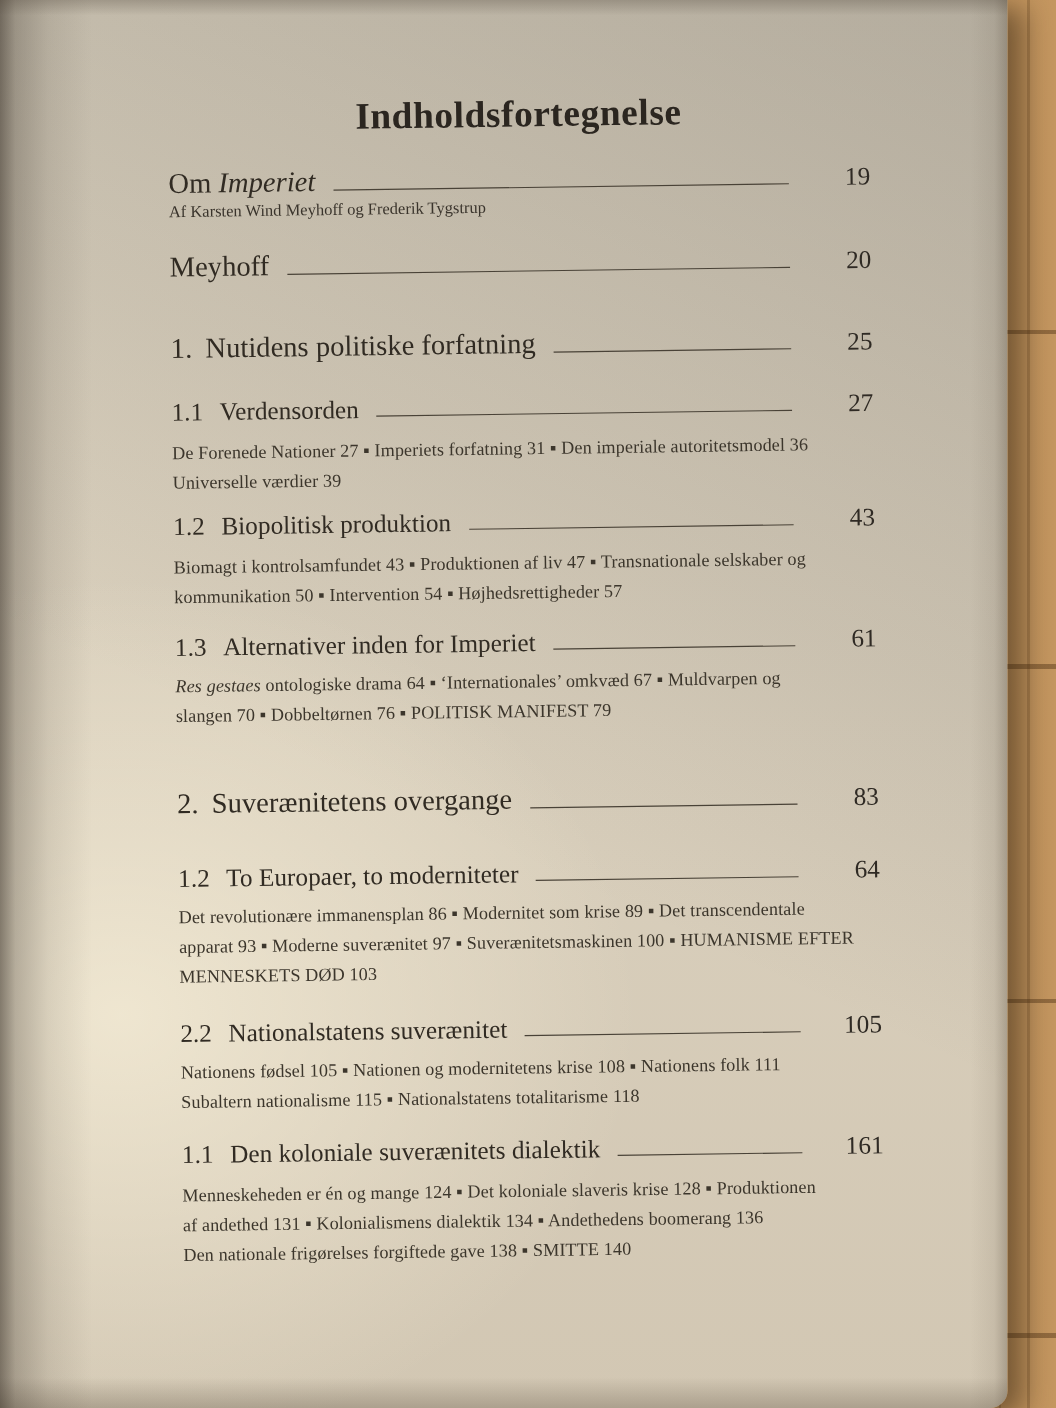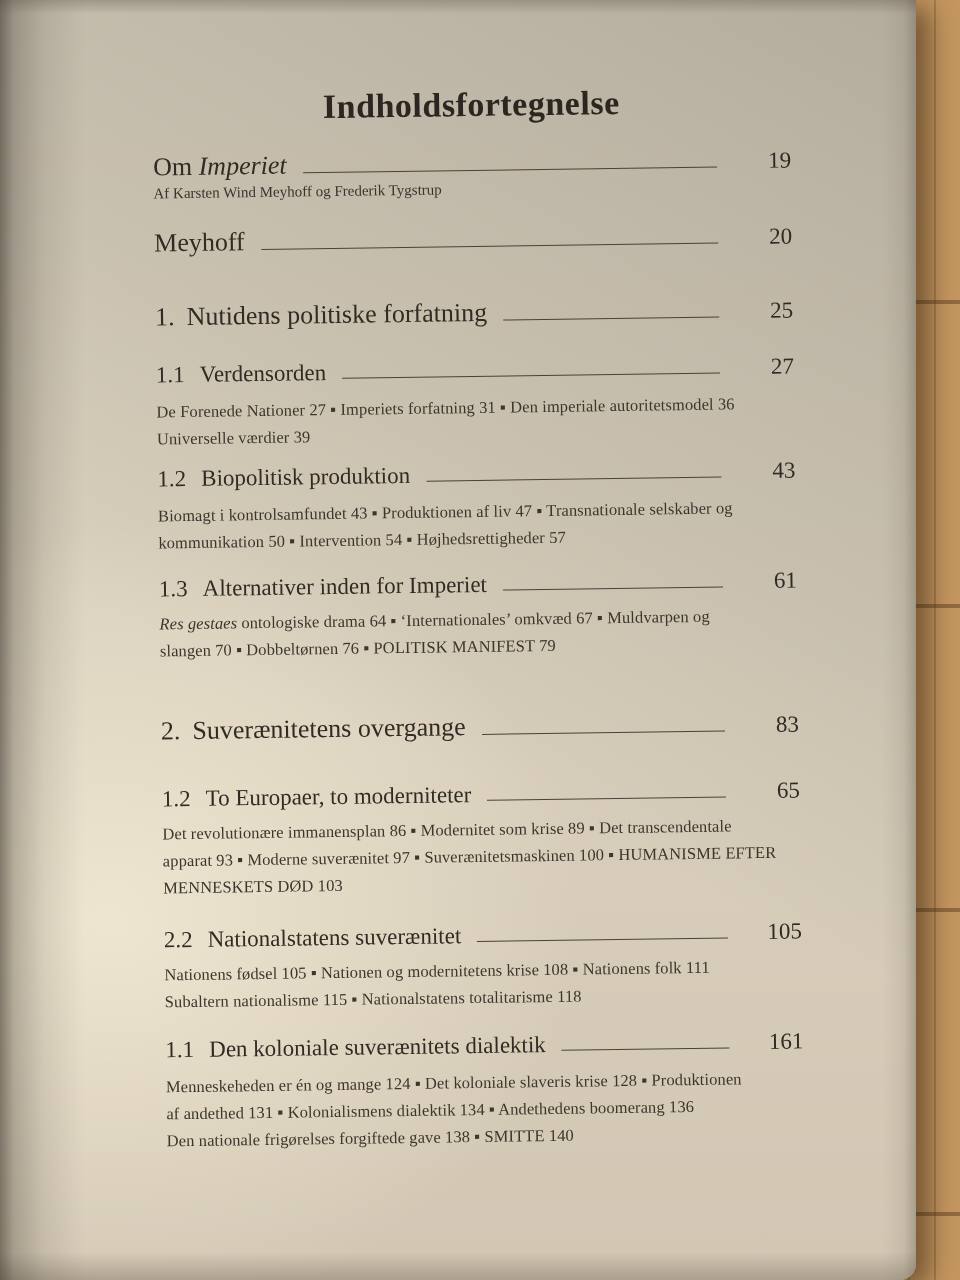--- a/index.html
+++ b/index.html
@@ -162,21 +162,21 @@
 
       <div class="row row-lg mt-ch2">
         <span class="label"><span class="num-lg">2.</span><span>Suverænitetens overgange</span></span>
         <span class="leader"></span>
         <span class="pagenum">83</span>
       </div>
 
       <div class="row row-md mt-s21">
         <span class="label"><span class="num-md">1.2</span><span>To Europaer, to moderniteter</span></span>
         <span class="leader"></span>
-        <span class="pagenum">65</span>
+        <span class="pagenum">64</span>
       </div>
       <div class="topics mt-t21">
         <div>Det revolutionære immanensplan 86 ▪ Modernitet som krise 89 ▪ Det transcendentale</div>
         <div>apparat 93 ▪ Moderne suverænitet 97 ▪ Suverænitetsmaskinen 100 ▪ HUMANISME EFTER</div>
         <div>MENNESKETS DØD 103</div>
       </div>
 
       <div class="row row-md mt-s22">
         <span class="label"><span class="num-md">2.2</span><span>Nationalstatens suverænitet</span></span>
         <span class="leader"></span>

